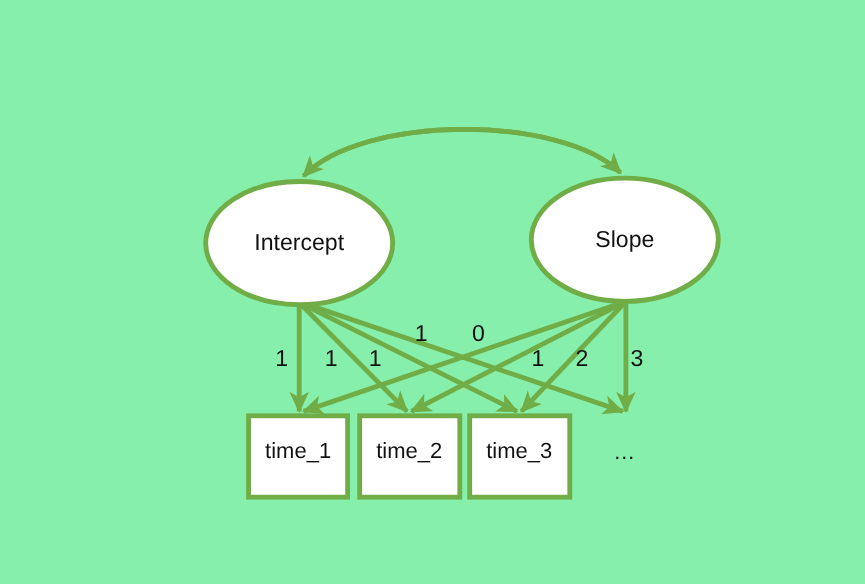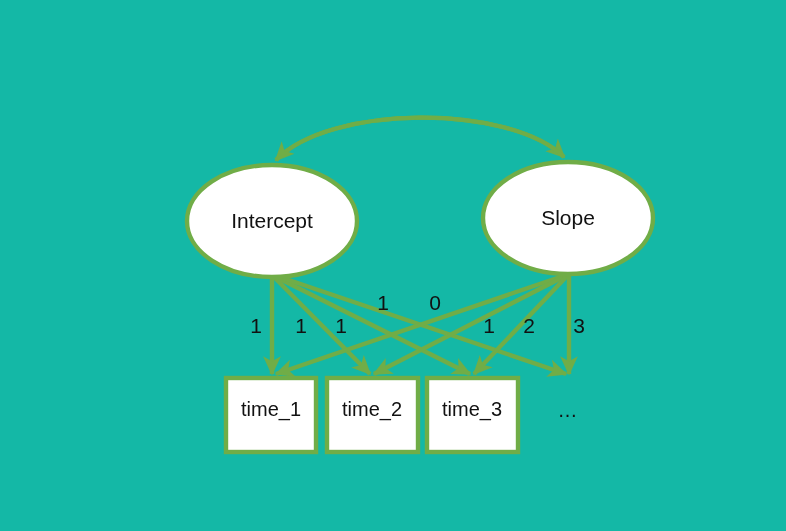--- a/index.html
+++ b/index.html
@@ -8,21 +8,21 @@
     padding: 0;
     background: #ffffff;
   }
   body {
     font-family: "Liberation Sans", sans-serif;
   }
   #canvas {
     position: relative;
     width: 786px;
     height: 531px;
-    background: #14b8a6;
+    background: #86efac;
     overflow: hidden;
   }
   #diagram-svg {
     position: absolute;
     left: 0;
     top: 0;
     width: 786px;
     height: 531px;
     display: block;
   }

